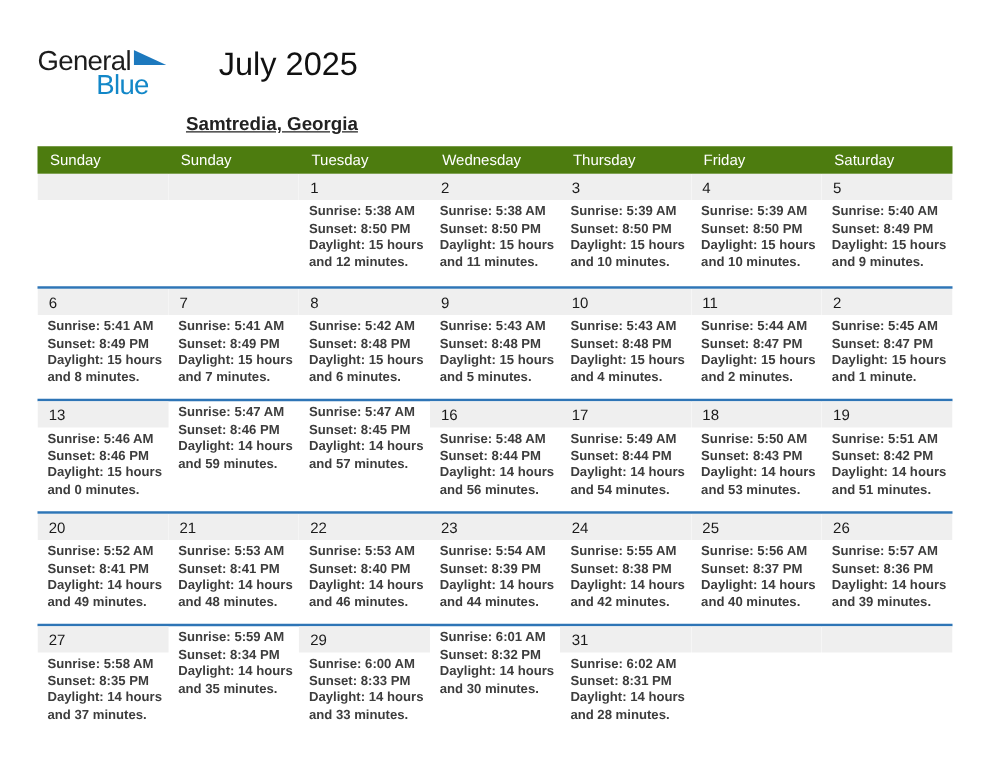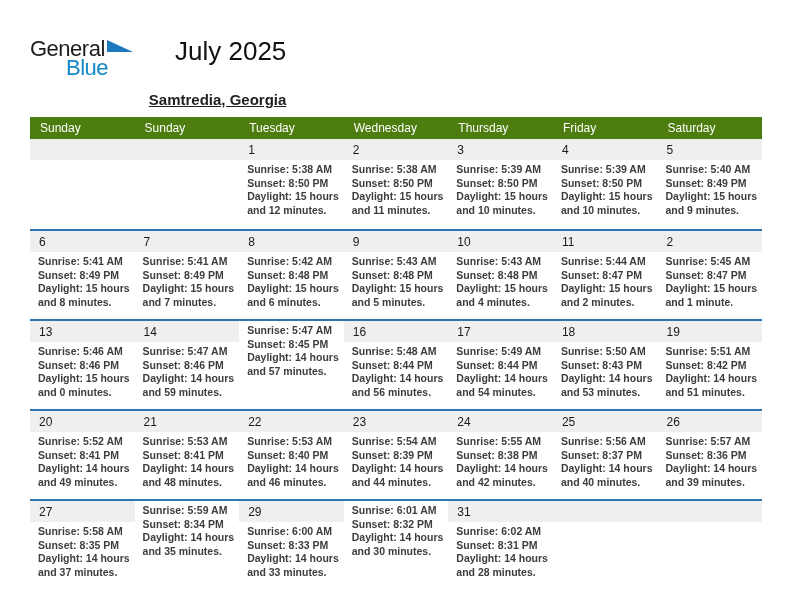--- a/index.html
+++ b/index.html
@@ -26,21 +26,21 @@
   .logo-general {
     font-size: 22px;
     color: #1c1c1c;
     letter-spacing: -0.5px;
   }
   .logo-triangle { margin-left: 2px; margin-top: 4px; }
   .logo-blue {
     font-size: 22px;
     color: #1287c8;
     letter-spacing: -0.5px;
-    margin-left: 36px;
+    margin-left: 47px;
     margin-top: -7px;
   }
   .titles { text-align: right; }
   .month-title { font-size: 26px; color: #111111; }
   .location { font-size: 15px; font-weight: 700; color: #222222; margin-top: 24px; text-decoration: underline; }
 
   .calendar { margin: 0 30px; }
   .cal-header {
     display: flex;
     background: #4d7c0f;
@@ -230,21 +230,20 @@
           <div class="day-cell">
             <div class="day-num">13</div>
             <div class="day-details">
               <div class="detail-line">Sunrise: 5:46 AM</div>
               <div class="detail-line">Sunset: 8:46 PM</div>
               <div class="detail-line">Daylight: 15 hours</div>
               <div class="detail-line">and 0 minutes.</div>
             </div>
           </div>
           <div class="day-cell">
-            <div class="day-num">14</div>
             <div class="day-details">
               <div class="detail-line">Sunrise: 5:47 AM</div>
               <div class="detail-line">Sunset: 8:46 PM</div>
               <div class="detail-line">Daylight: 14 hours</div>
               <div class="detail-line">and 59 minutes.</div>
             </div>
           </div>
           <div class="day-cell">
             <div class="day-details">
               <div class="detail-line">Sunrise: 5:47 AM</div>

